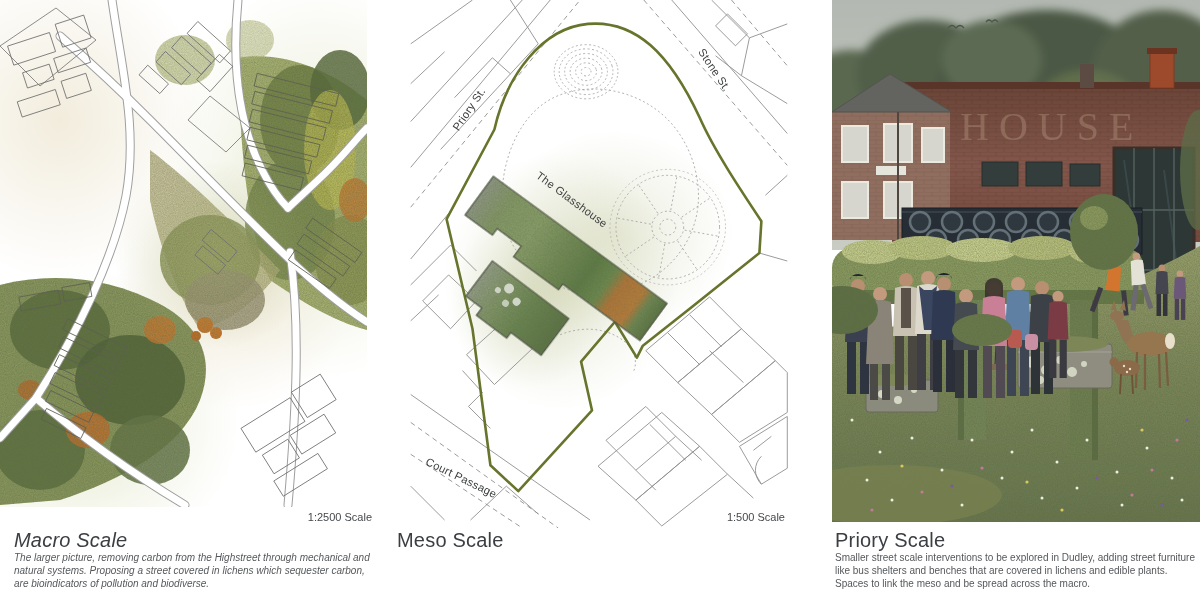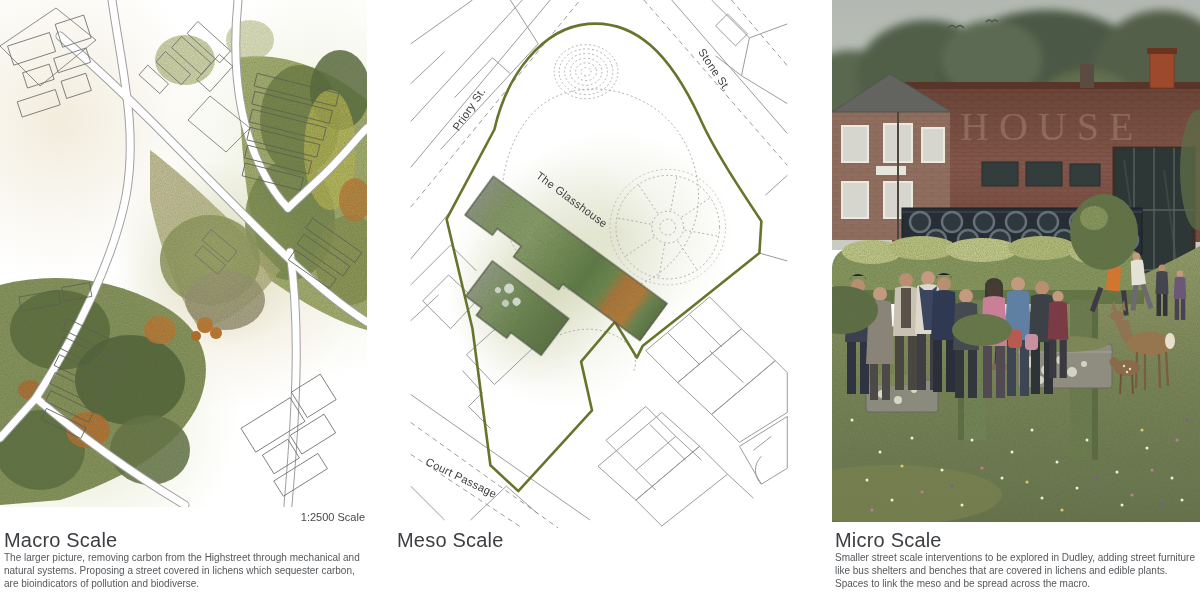--- a/index.html
+++ b/index.html
@@ -3,24 +3,24 @@
 <meta charset="utf-8">
 <style>
   html,body{margin:0;padding:0;background:#ffffff;}
   .board{position:relative;width:1200px;height:611px;background:#ffffff;overflow:hidden;
          font-family:"Liberation Sans",sans-serif;}
   .art{position:absolute;top:0;}
   #art-macro{left:0;width:367px;height:507px;}
   #art-meso{left:410px;width:380px;height:528px;}
   #art-micro{left:832px;width:368px;height:522px;}
   .scale-label{position:absolute;top:511px;font-size:11px;color:#45484b;text-align:right;}
-  #scale-macro{left:0;width:365px;}
+  #scale-macro{left:7px;width:365px;}
   #scale-meso{left:410px;width:375px;}
   .caption{position:absolute;top:529px;}
-  #cap-macro{left:4px;width:356px;}
+  #cap-macro{left:14px;width:356px;font-style:italic;}
   #cap-meso{left:397px;width:362px;}
   #cap-micro{left:835px;width:362px;}
   .caption h2{margin:0;font-size:20px;font-weight:400;color:#3b3e42;letter-spacing:.2px;}
   .caption p{margin:0 0 0 0;font-size:10px;line-height:1.28;color:#55585b;}
   svg text.maplab{font-family:"Liberation Sans",sans-serif;font-size:11.2px;fill:#3e4040;letter-spacing:.3px;}
 </style>
 </head>
 <body>
 
 <div class="board">
@@ -556,26 +556,27 @@
       <g fill="#d9c85e">
           <circle cx="70" cy="466" r="1.6"></circle>
           <circle cx="195" cy="482" r="1.6"></circle>
           <circle cx="310" cy="430" r="1.6"></circle>
           <circle cx="230" cy="510" r="1.6"></circle>
         </g>
     </g>
   </svg>
 
   <div id="scale-macro" class="scale-label">1:2500 Scale</div>
+  <div id="scale-meso" class="scale-label">1:500 Scale</div>
 
   <div id="cap-macro" class="caption">
     <h2>Macro Scale</h2>
     <p>The larger picture, removing carbon from the Highstreet through mechanical and natural systems. Proposing a street covered in lichens which sequester carbon, are bioindicators of pollution and biodiverse.</p>
   </div>
   <div id="cap-meso" class="caption">
     <h2>Meso Scale</h2>
   </div>
   <div id="cap-micro" class="caption">
-    <h2>Micro Scale</h2>
+    <h2>Priory Scale</h2>
     <p>Smaller street scale interventions to be explored in Dudley, adding street furniture like bus shelters and benches that are covered in lichens and edible plants. Spaces to link the meso and be spread across the macro.</p>
   </div>
 
 </div>
 
 </body></html>

